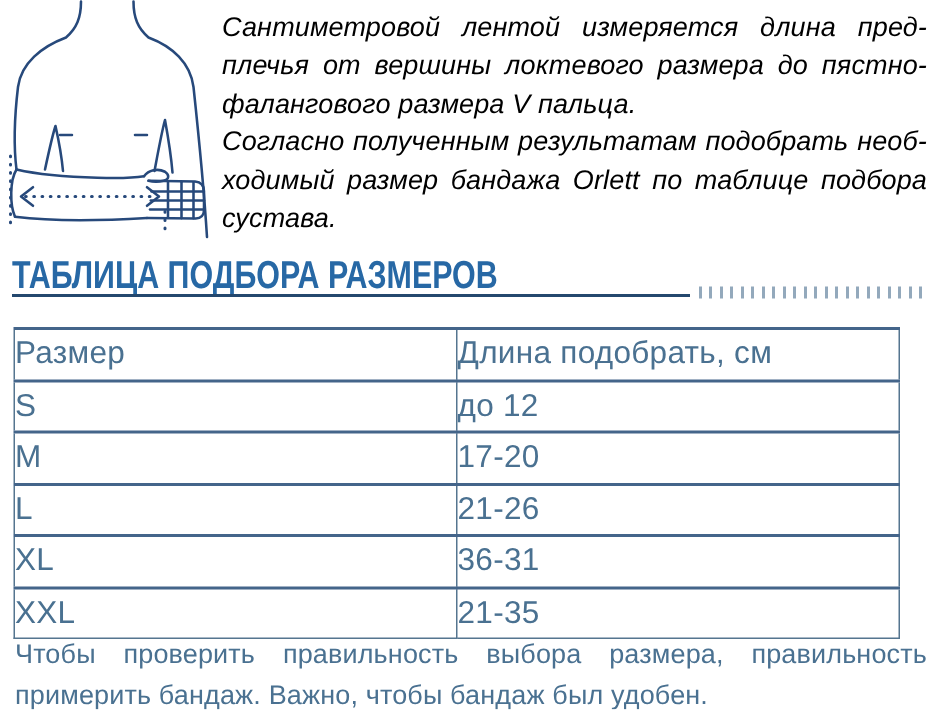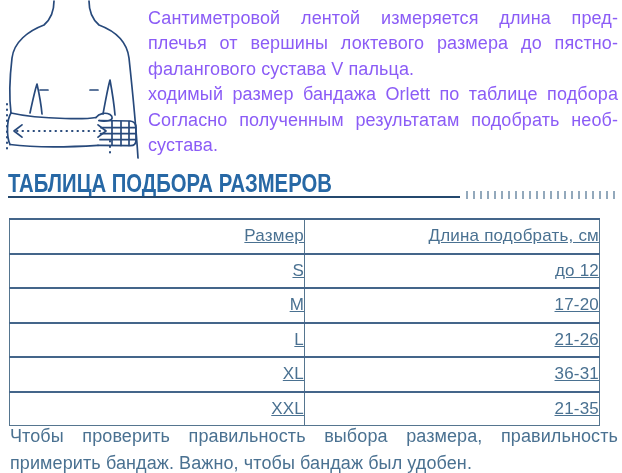--- a/index.html
+++ b/index.html
@@ -5,21 +5,21 @@
   html,body{margin:0;padding:0;background:#ffffff;}
   #page{
     position:relative;width:622px;height:473px;overflow:hidden;background:#ffffff;
     font-family:"Liberation Sans","DejaVu Sans",sans-serif;
   }
   
   .figure{position:absolute;left:0;top:0;width:146px;height:160px;}
   
   .intro{
     position:absolute;left:148px;top:6px;width:470px;
-    font-size:18px;line-height:25.4px;color:#8b5cf6;letter-spacing:.1px;
+    font-size:18px;line-height:25.4px;color:#000000;letter-spacing:.1px;font-style:italic;
   }
   .jline{text-align:justify;text-align-last:justify;}
   .lline{text-align:left;text-align-last:left;}
   
   .heading{
     position:absolute;left:8px;top:170px;height:26px;
     font-size:26px;line-height:26px;font-weight:bold;color:#2768A5;
     white-space:nowrap;transform:scaleX(.78);transform-origin:left center;
     letter-spacing:0;
   }
@@ -28,23 +28,23 @@
     position:absolute;left:466px;top:191px;width:152px;height:8px;
     background:repeating-linear-gradient(to right,#93A9BC 0 2px,transparent 2px 7px);
   }
   
   table.size{
     position:absolute;left:9px;top:218px;width:591px;height:195px;
     border-collapse:collapse;table-layout:fixed;
   }
   table.size th,table.size td{
     border:1.5px solid #55758F;
-    color:#4A7191;font-size:17px;font-weight:normal;
-    text-align:right;vertical-align:middle;padding:0;
-    height:32.5px;letter-spacing:.2px;text-decoration:underline;
+    color:#4A7191;font-size:21px;font-weight:normal;
+    text-align:left;vertical-align:middle;padding:0;
+    height:32.5px;letter-spacing:.2px;
   }
   table.size tr{border-top:2px solid #44658A;}
   
   .note{
     position:absolute;left:10px;top:423px;width:608px;
     font-size:18px;line-height:27px;color:#4A7191;letter-spacing:.1px;
   }
 </style>
 </head>
 <body>
@@ -88,23 +88,23 @@
       <g fill="none" stroke="#27497B" stroke-width="1.7" stroke-linecap="round" stroke-linejoin="round">
         <path d="M 22 124.8 L 14 131 L 22 137.2"></path>
         <path d="M 98 124.8 L 106 131 L 98 137.2"></path>
       </g>
     </svg>
   </div>
 
   <div class="intro">
     <div class="jline">Сантиметровой лентой измеряется длина пред-</div>
     <div class="jline">плечья от вершины локтевого размера до пястно-</div>
-    <div class="lline">фалангового сустава V пальца.</div>
+    <div class="lline">фалангового размера V пальца.</div>
+    <div class="jline">Согласно полученным результатам подобрать необ-</div>
     <div class="jline">ходимый размер бандажа Orlett по таблице подбора</div>
-    <div class="jline">Согласно полученным результатам подобрать необ-</div>
     <div class="lline">сустава.</div>
   </div>
 
   <div class="heading">ТАБЛИЦА ПОДБОРА РАЗМЕРОВ</div>
   <div class="rule"></div>
   <div class="ticks"></div>
 
   <table class="size">
     <tbody>
         <tr>

